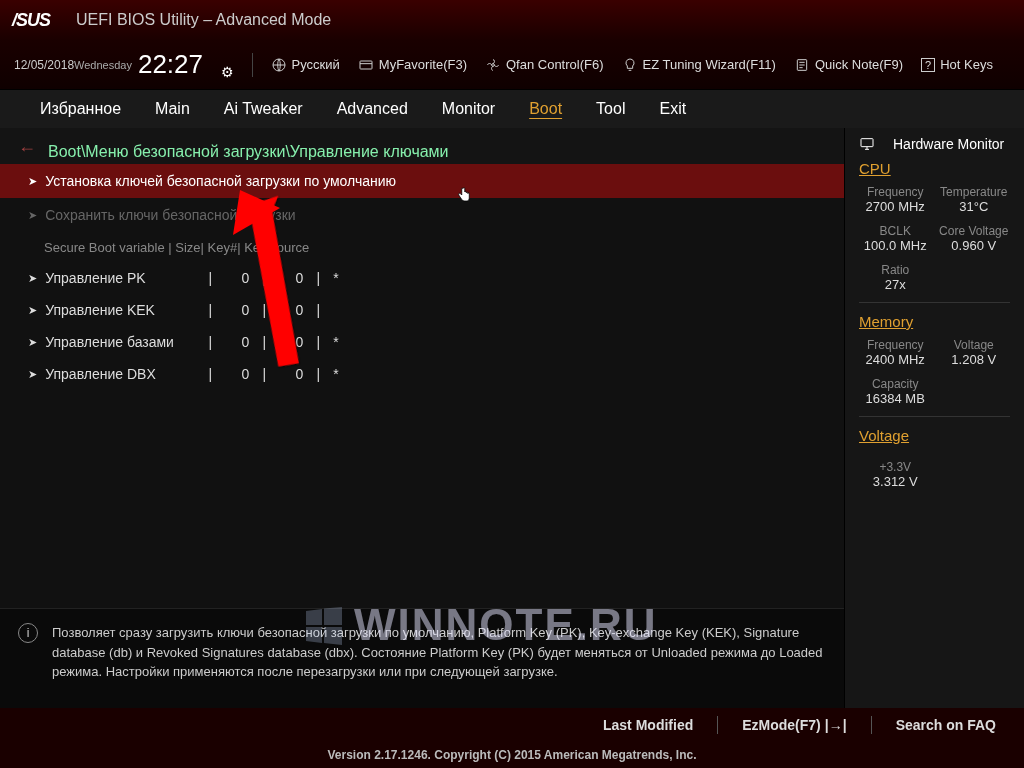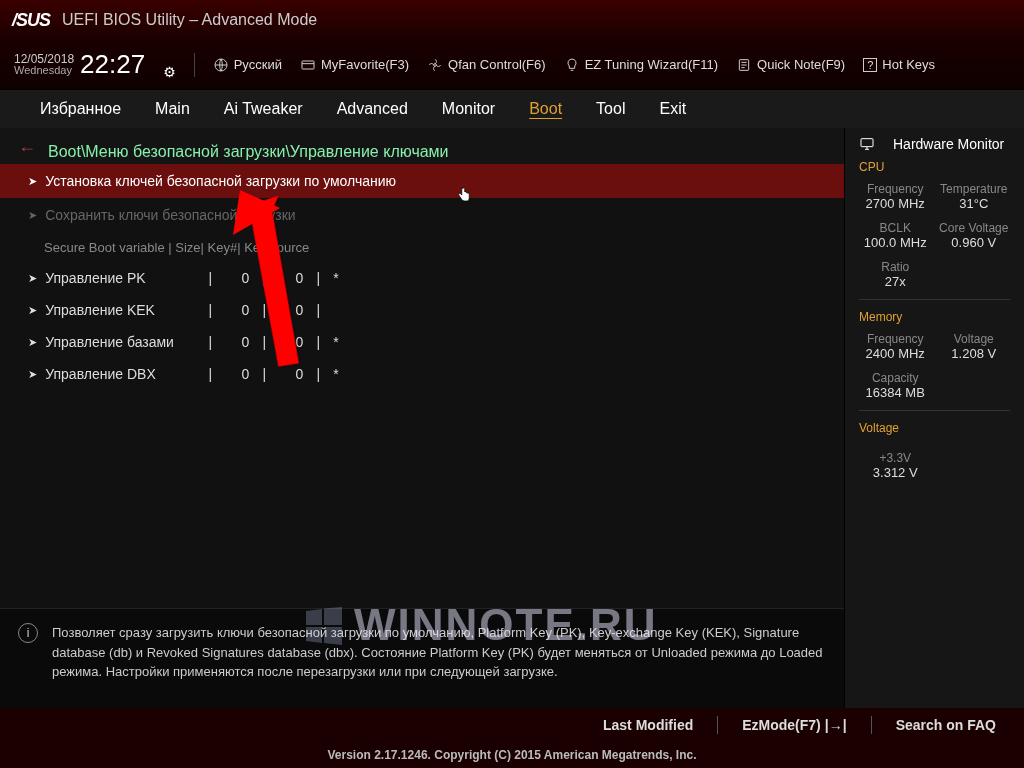--- a/index.html
+++ b/index.html
@@ -1,21 +1,21 @@
 <!DOCTYPE html>
 <html><head>
 <meta charset="utf-8">
 <style>
 * { margin:0; padding:0; box-sizing:border-box; font-family:Arial,sans-serif; }
 body { width:1024px; height:768px; background:#0f0f0f; color:#ddd; overflow:hidden; position:relative; }
-.titlebar { height:40px; background:linear-gradient(to bottom,#3a0000,#1a0000); display:flex; align-items:center; padding:0 12px; gap:12px; }
+.titlebar { height:40px; background:linear-gradient(to bottom,#3a0000,#1a0000); display:flex; align-items:center; padding:0 12px; gap:26px; }
 .brand-logo { font-weight:bold; font-size:18px; color:#fff; font-style:italic; letter-spacing:-1px; }
 .util-title { color:#ccc; font-size:16px; }
 .toolbar { height:50px; background:linear-gradient(to bottom,#1a0000,#0f0000); display:flex; align-items:center; padding:0 14px; gap:18px; border-bottom:1px solid #000; }
-.dt-block { display:flex; flex-direction:column; line-height:1; }
+.dt-block { display:flex; flex-direction:row; line-height:1;align-items:flex-end; }
 .dt-date { font-size:12px; color:#ccc; }
 .dt-day { font-size:11px; color:#aaa; }
 .dt-time { font-size:26px; font-weight:normal; color:#fff; display:flex; align-items:flex-end;gap:16px; }
 .dt-time sup { font-size:14px; margin-left:2px; }
 .tool-item { display:flex; align-items:center; gap:5px; font-size:13px; color:#ddd; white-space:nowrap; }
 .tool-item svg { width:16px; height:16px; }
 .tabs { height:38px; background:#1a1a1a; display:flex; align-items:center; padding-left:40px; gap:34px; font-size:16px; }
 .tab { color:#fff; cursor:pointer; }
 .tab.active { color:#e0a030; text-decoration:underline; text-underline-offset:4px; }
 .content-wrap { display:flex; height:580px; }
@@ -32,21 +32,21 @@
 .var-row { height:32px; display:flex; align-items:center; padding-left:28px; font-size:14px; gap:8px; }
 .var-row .arrow { font-size:11px; }
 .var-label { width:150px; }
 .var-bar { width:14px; text-align:center; }
 .var-num { width:24px; text-align:right; }
 .help-box { height:100px; background:#0a0a0a; border-top:1px solid #222; padding:14px 18px; display:flex; gap:14px; font-size:13px; color:#ccc; line-height:1.5; }
 .help-icon { width:20px; height:20px; border:1px solid #888; border-radius:50%; display:flex; align-items:center; justify-content:center; font-size:12px; flex-shrink:0; }
 .side-pane { width:180px; background:#161616; border-left:1px solid #000; padding:8px 14px; font-size:13px; }
 .hw-title { display:flex; align-items:center; gap:18px; font-size:14px; color:#fff; margin-bottom:8px; }
 .hw-title svg { width:16px; height:16px; }
-.hw-section { color:#e0a030; font-size:12px; margin:6px 0 8px; }
+.hw-section { color:#e0a030; font-size:15px; margin:6px 0 8px;text-decoration:underline; }
 .hw-row { display:flex; justify-content:space-between; margin-bottom:2px; }
 .hw-col { width:48%;text-align:center; }
 .hw-label { color:#888; font-size:12px; }
 .hw-val { color:#ddd; font-size:13px; }
 .hw-divider { height:1px; background:#333; margin:10px 0; }
 .footer { position:absolute; bottom:0; left:0; right:0; height:60px; background:#1a0000;font-weight:bold; }
 .footer-top { height:34px; display:flex; justify-content:flex-end; align-items:center; gap:24px; padding-right:28px; font-size:14px; }
 .footer-top .sep { width:1px; height:18px; background:#555; }
 .footer-item { display:flex; align-items:center; gap:4px; }
 .footer-bottom { height:26px; display:flex; justify-content:center; align-items:center; font-size:12px; color:#bbb; }

